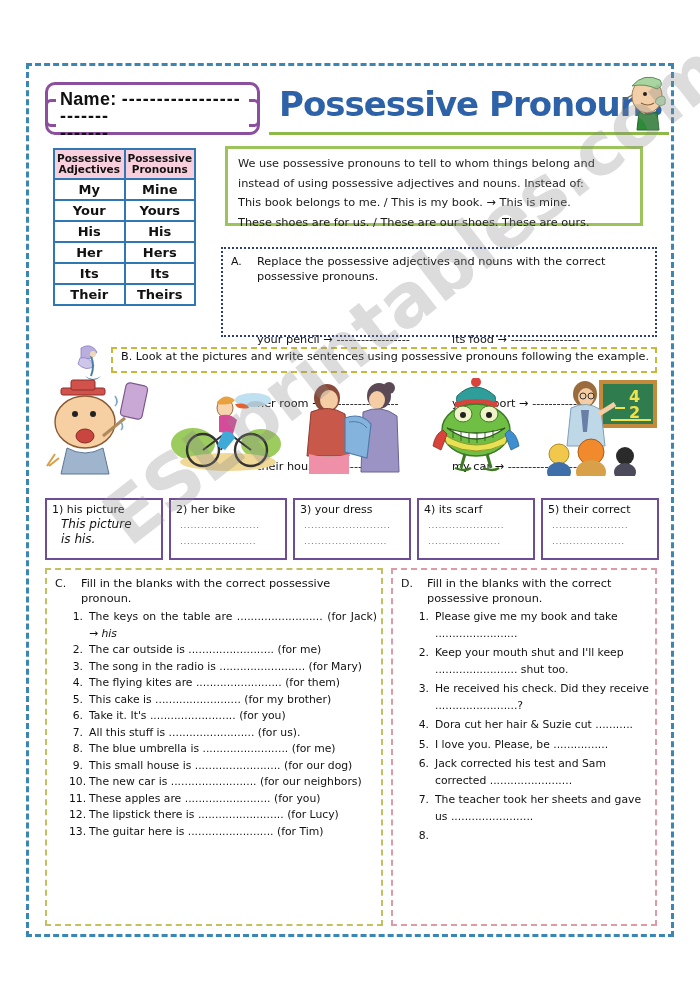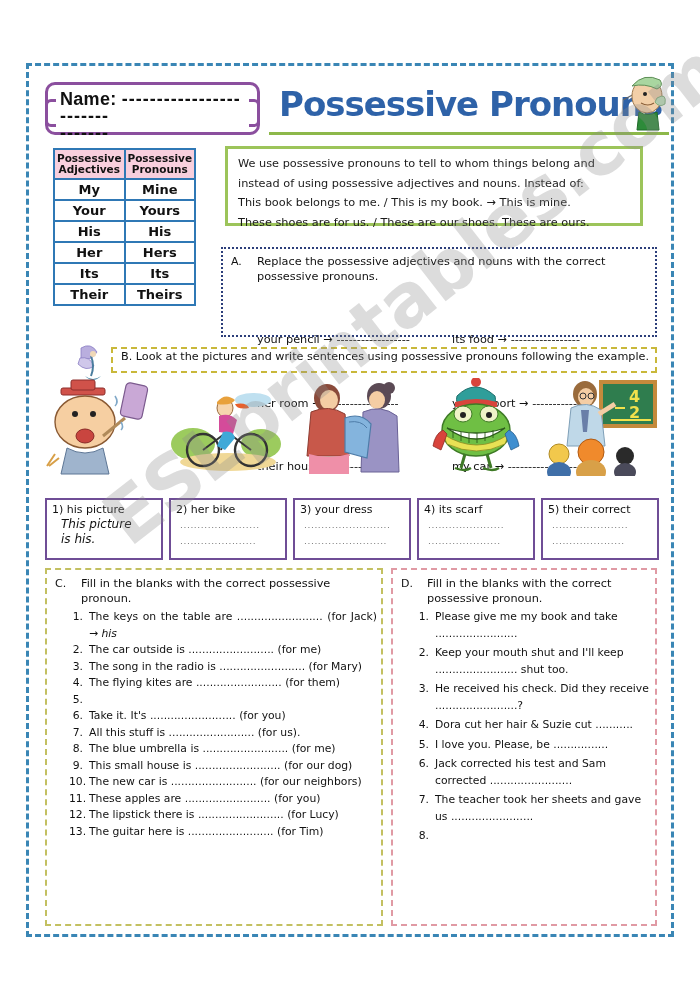--- a/index.html
+++ b/index.html
@@ -481,20 +481,21 @@
         <div class="q-item">
           <span class="q-num">3.</span>
           <span class="q-text">The song in the radio is ......................... (for Mary)</span>
         </div>
         <div class="q-item">
           <span class="q-num">4.</span>
           <span class="q-text">The flying kites are ......................... (for them)</span>
         </div>
         <div class="q-item">
           <span class="q-num">5.</span>
+          <span class="q-text">This cake is ......................... (for my brother)</span>
         </div>
         <div class="q-item">
           <span class="q-num">6.</span>
           <span class="q-text">Take it. It's ......................... (for you)</span>
         </div>
         <div class="q-item">
           <span class="q-num">7.</span>
           <span class="q-text">All this stuff is ......................... (for us).</span>
         </div>
         <div class="q-item">

